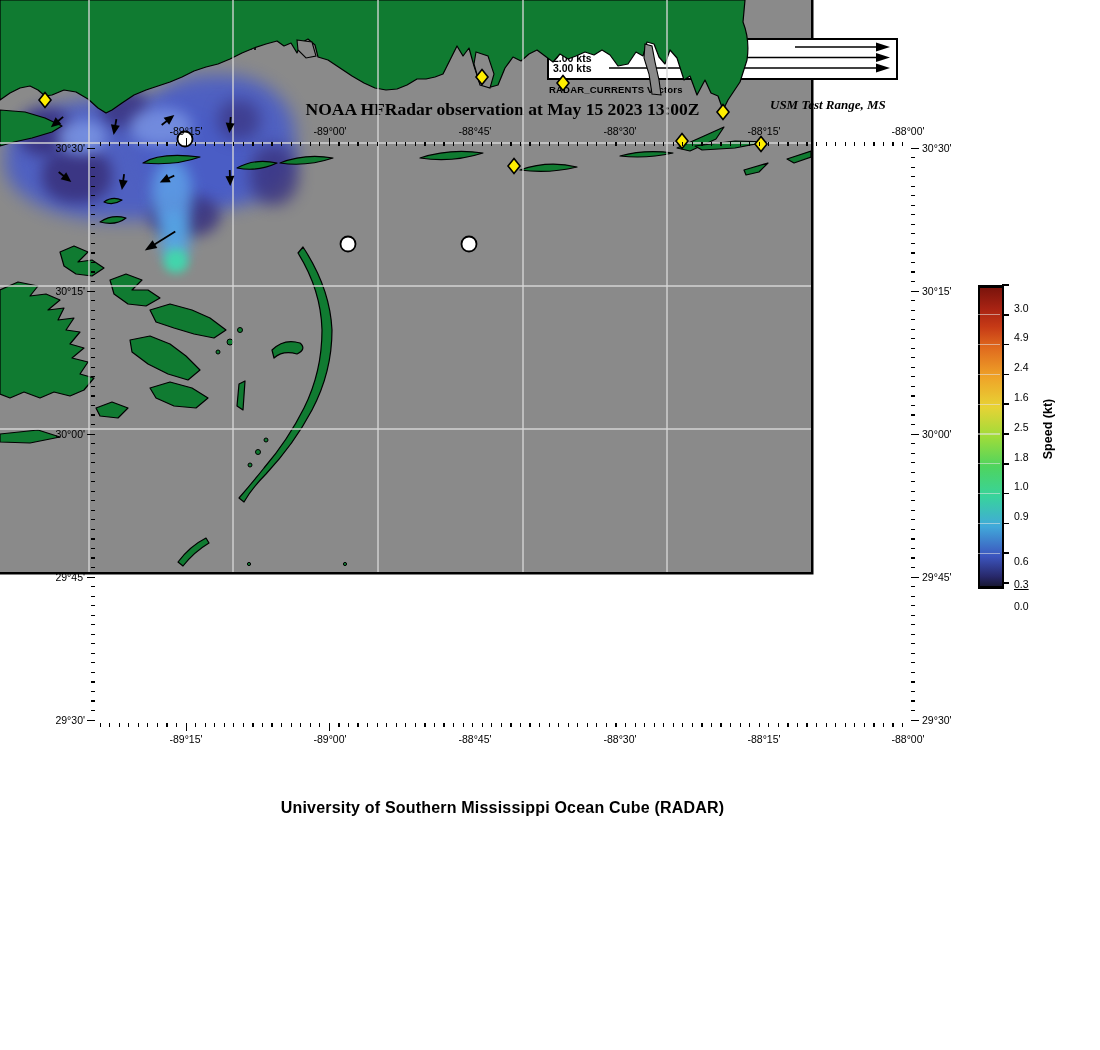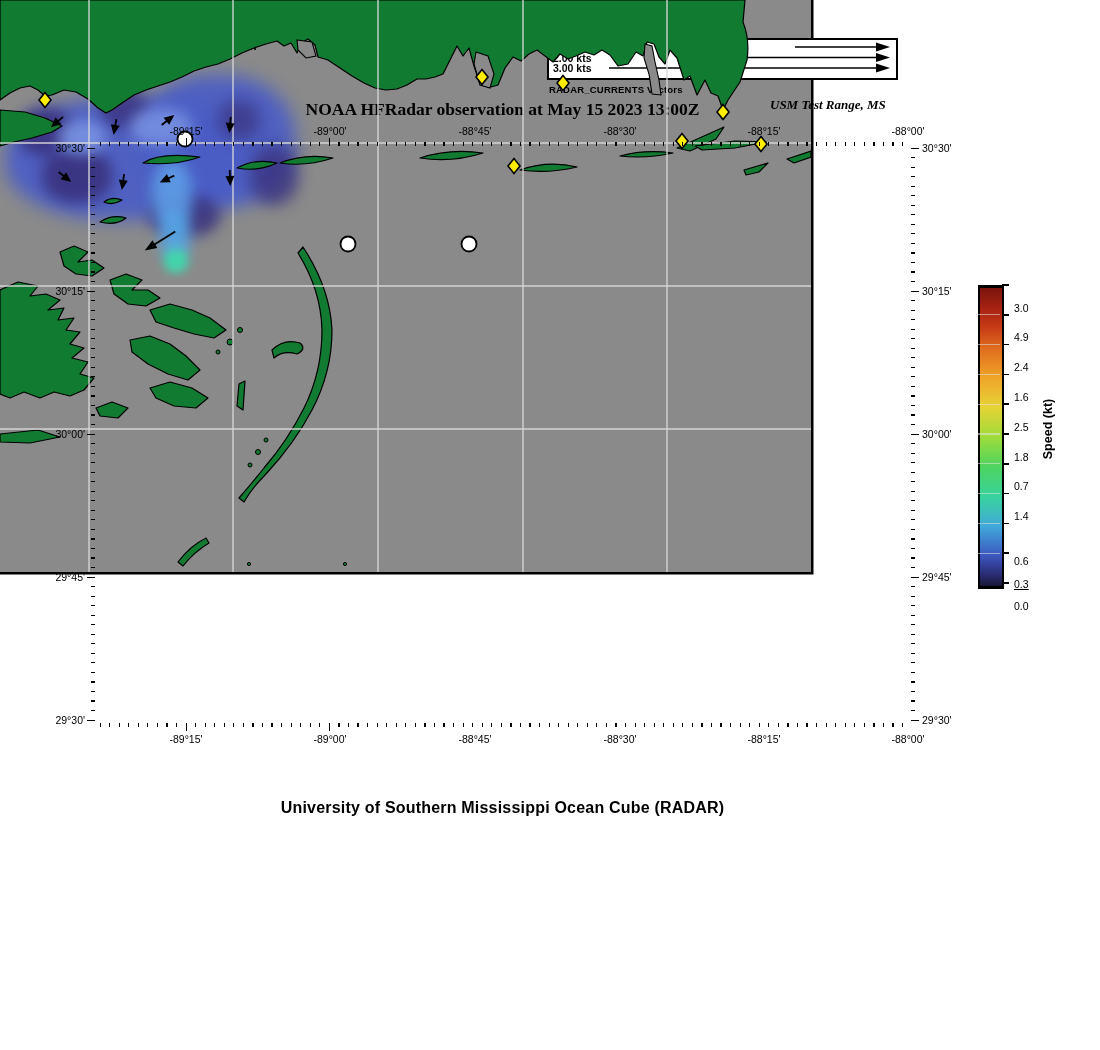--- a/index.html
+++ b/index.html
@@ -512,24 +512,24 @@
       <div class="cb-tick" style="top: 373.6px;"></div>
       <div class="cb-label" style="top: 367.9px;">1.6</div>
       <div class="cb-seg" style="top: 403.5px;"></div>
       <div class="cb-tick" style="top: 403.4px;"></div>
       <div class="cb-label" style="top: 397.7px;">2.5</div>
       <div class="cb-seg" style="top: 433.3px;"></div>
       <div class="cb-tick" style="top: 433.2px;"></div>
       <div class="cb-label" style="top: 427.5px;">1.8</div>
       <div class="cb-seg" style="top: 463.1px;"></div>
       <div class="cb-tick" style="top: 463px;"></div>
-      <div class="cb-label" style="top: 457.3px;">0.7</div>
+      <div class="cb-label" style="top: 457.3px;">1.0</div>
       <div class="cb-seg" style="top: 492.9px;"></div>
       <div class="cb-tick" style="top: 492.8px;"></div>
-      <div class="cb-label" style="top: 487.1px;">1.4</div>
+      <div class="cb-label" style="top: 487.1px;">0.9</div>
       <div class="cb-seg" style="top: 522.7px;"></div>
       <div class="cb-tick" style="top: 522.6px;"></div>
       <div class="cb-label" style="top: 532px;">0.6</div>
       <div class="cb-seg" style="top: 552.5px;"></div>
       <div class="cb-tick" style="top: 552.4px;"></div>
       <div class="cb-label" style="top: 555px; text-decoration: underline;">0.3</div>
       <div class="cb-tick" style="top: 582.2px;"></div>
       <div class="cb-label" style="top: 576.5px;">0.0</div>
     </div>
   <div id="cb-axis-label" class="abs">Speed (kt)</div>

